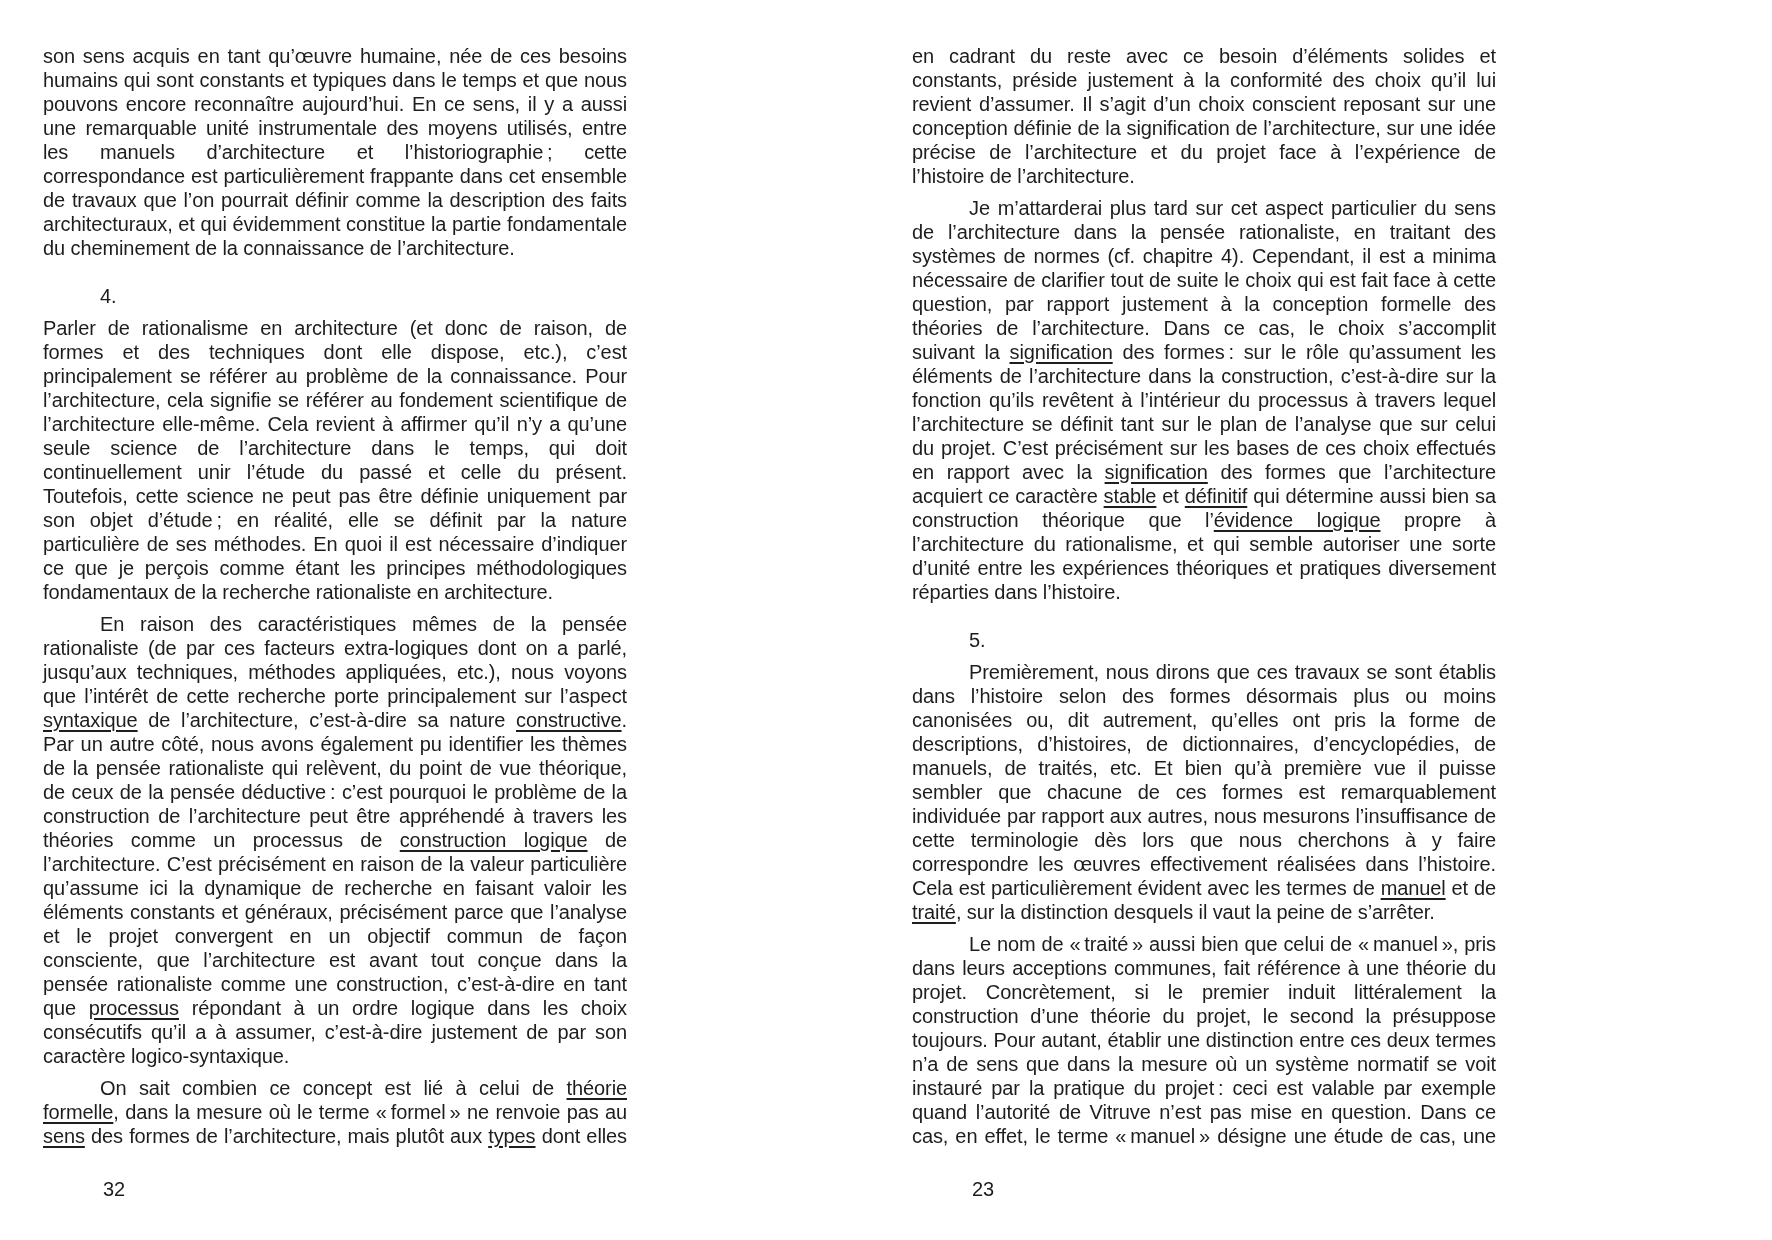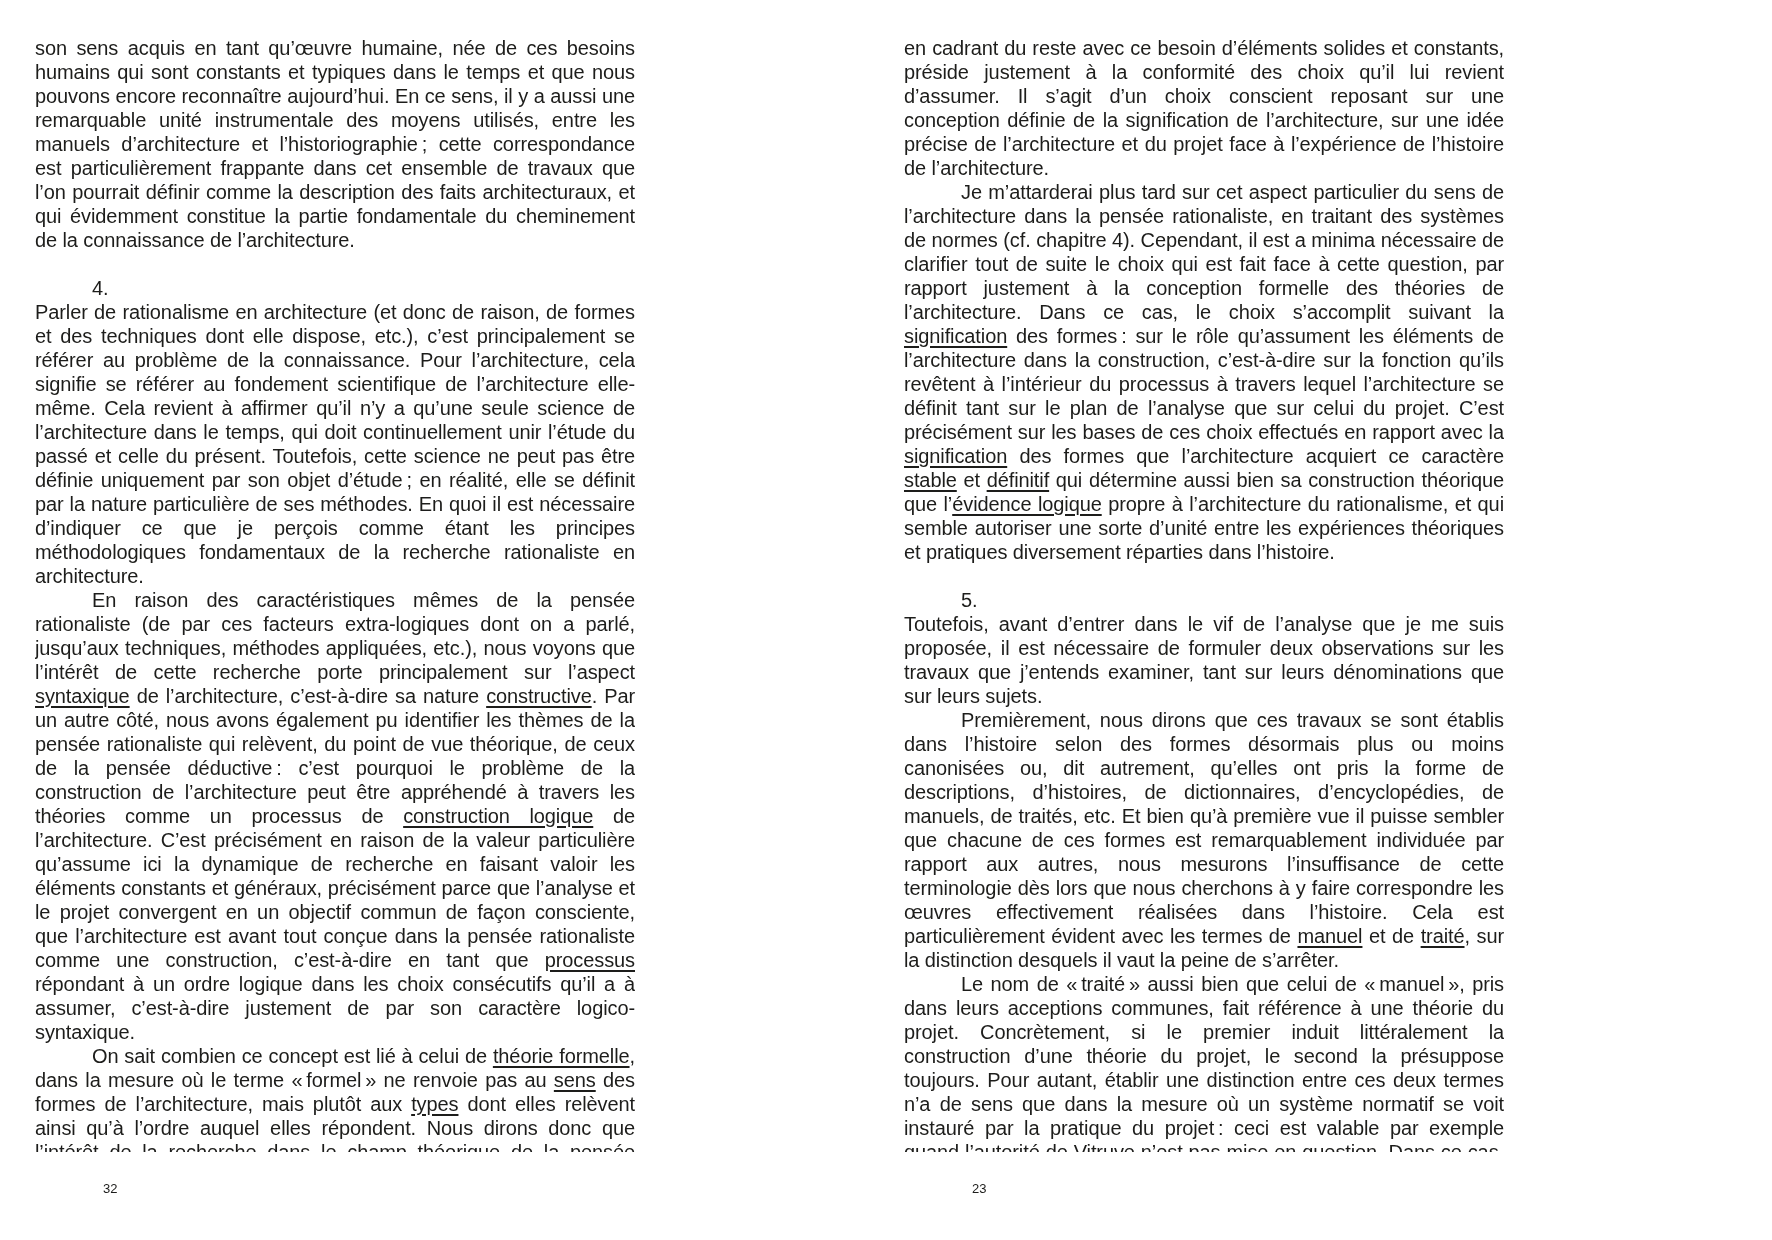--- a/index.html
+++ b/index.html
@@ -28,42 +28,42 @@
     font-size: 20px;
     line-height: 24px;
     text-align: justify;
     letter-spacing: -0.1px;
     height: 1116px;
     overflow: hidden;
     hyphens: auto;
     -webkit-hyphens: auto;
   }
   .para {
-    margin: 0;
+    margin: 8px;
   }
   .para.indent {
     text-indent: 57px;
   }
   .para.heading {
     margin-top: 24px;
     text-indent: 57px;
     text-align: left;
   }
   .u {
     text-decoration: underline;
     text-underline-offset: 3px;
     text-decoration-thickness: 1.5px;
   }
   .i {
   }
   .pagenum {
     position: absolute;
     top: 1141px;
     left: 68px;
-    font-size: 13px;
+    font-size: 20px;
     line-height: 24px;
   }
 </style>
 </head>
 <body>
 
 <div class="spread">
 
   <div class="page page-left">
     <div class="text-column">
@@ -74,20 +74,19 @@
         <p class="para indent">On sait combien ce concept est lié à celui de <span class="u">théorie formelle</span>, dans la mesure où le terme « formel » ne renvoie pas au <span class="u">sens</span> des formes de l’architecture, mais plutôt aux <span class="u">types</span> dont elles relèvent ainsi qu’à l’ordre auquel elles répondent. Nous dirons donc que l’intérêt de la recherche dans le champ théorique de la pensée rationaliste est orienté vers la construction d’une théorie formelle des formes architecturales (cet aspect apparaîtra clairement par l’examen de quelques exemples types de traités). C’est donc là un choix limite qui,</p>
       </div>
     <div class="pagenum">32</div>
   </div>
 
   <div class="page page-right">
     <div class="text-column">
         <p class="para">en cadrant du reste avec ce besoin d’éléments solides et constants, préside justement à la conformité des choix qu’il lui revient d’assumer. Il s’agit d’un choix conscient reposant sur une conception définie de la signification de l’architecture, sur une idée précise de l’architecture et du projet face à l’expérience de l’histoire de l’architecture.</p>
         <p class="para indent">Je m’attarderai plus tard sur cet aspect particulier du sens de l’architecture dans la pensée rationaliste, en traitant des systèmes de normes (cf. chapitre 4). Cependant, il est <span class="i">a minima</span> nécessaire de clarifier tout de suite le choix qui est fait face à cette question, par rapport justement à la conception formelle des théories de l’architecture. Dans ce cas, le choix s’accomplit suivant la <span class="u">signification</span> des formes : sur le rôle qu’assument les éléments de l’architecture dans la construction, c’est-à-dire sur la fonction qu’ils revêtent à l’intérieur du processus à travers lequel l’architecture se définit tant sur le plan de l’analyse que sur celui du projet. C’est précisément sur les bases de ces choix effectués en rapport avec la <span class="u">signification</span> des formes que l’architecture acquiert ce caractère <span class="u">stable</span> et <span class="u">définitif</span> qui détermine aussi bien sa construction théorique que l’<span class="u">évidence logique</span> propre à l’architecture du rationalisme, et qui semble autoriser une sorte d’unité entre les expériences théoriques et pratiques diversement réparties dans l’histoire.</p>
         <p class="para heading">5.</p>
-        <p class="para">Toutefois, avant d’entrer dans le vif de l’analyse que je me suis proposée, il est nécessaire de formuler deux observations sur les travaux que j’entends examiner, tant sur leurs dénominations que sur leurs sujets.</p>
         <p class="para indent">Premièrement, nous dirons que ces travaux se sont établis dans l’histoire selon des formes désormais plus ou moins canonisées ou, dit autrement, qu’elles ont pris la forme de descriptions, d’histoires, de dictionnaires, d’encyclopédies, de manuels, de traités, etc. Et bien qu’à première vue il puisse sembler que chacune de ces formes est remarquablement individuée par rapport aux autres, nous mesurons l’insuffisance de cette terminologie dès lors que nous cherchons à y faire correspondre les œuvres effectivement réalisées dans l’histoire. Cela est particulièrement évident avec les termes de <span class="u">manuel</span> et de <span class="u">traité</span>, sur la distinction desquels il vaut la peine de s’arrêter.</p>
         <p class="para indent">Le nom de « traité » aussi bien que celui de « manuel », pris dans leurs acceptions communes, fait référence à une théorie du projet. Concrètement, si le premier induit littéralement la construction d’une théorie du projet, le second la présuppose toujours. Pour autant, établir une distinction entre ces deux termes n’a de sens que dans la mesure où un système normatif se voit instauré par la pratique du projet : ceci est valable par exemple quand l’autorité de Vitruve n’est pas mise en question. Dans ce cas, en effet, le terme « manuel » désigne une étude de cas, une série finie d’exemples, un ensemble de modèles directement reproductibles. À l’inverse, considérée dans</p>
       </div>
     <div class="pagenum">23</div>
   </div>
 
 </div>
 
 </body></html>

